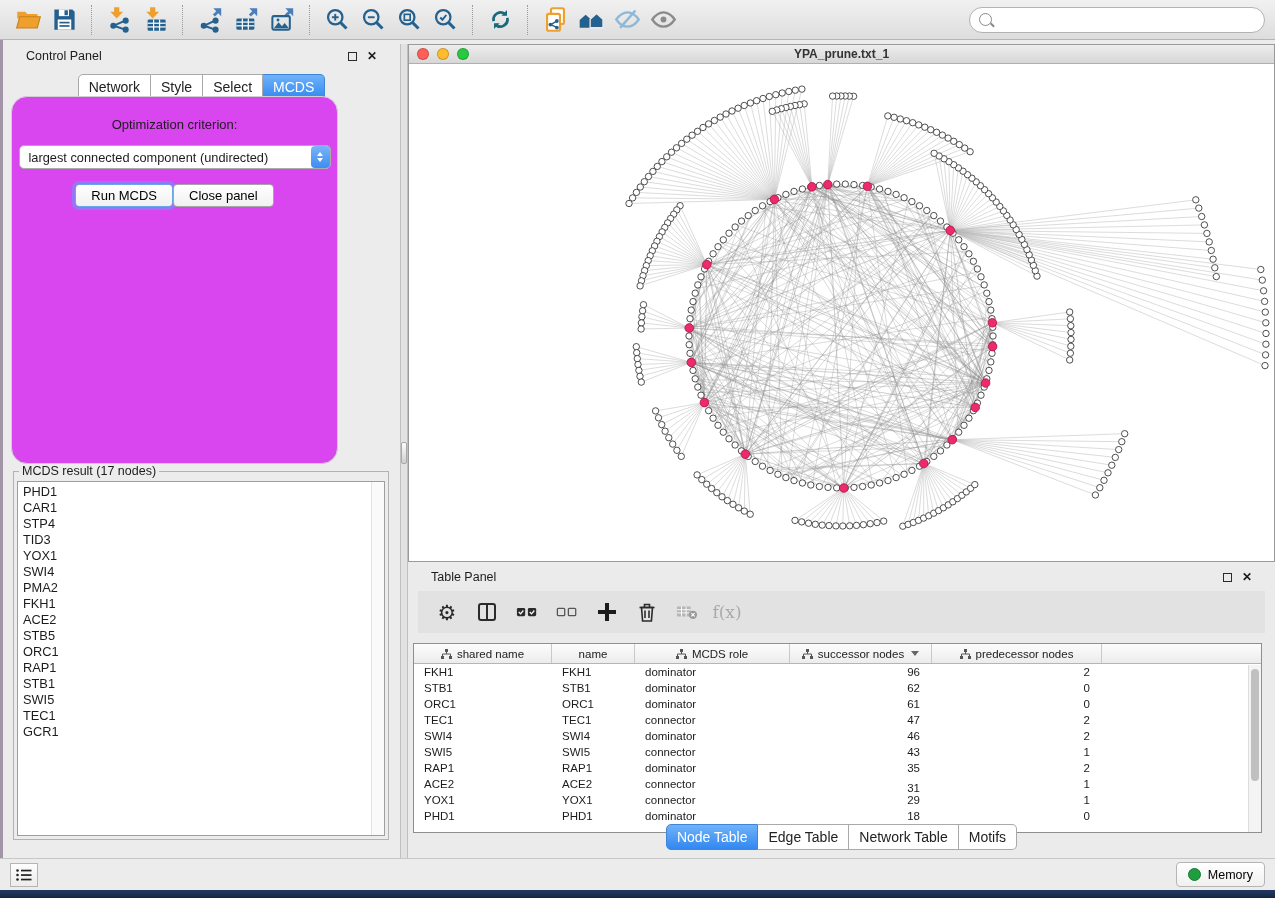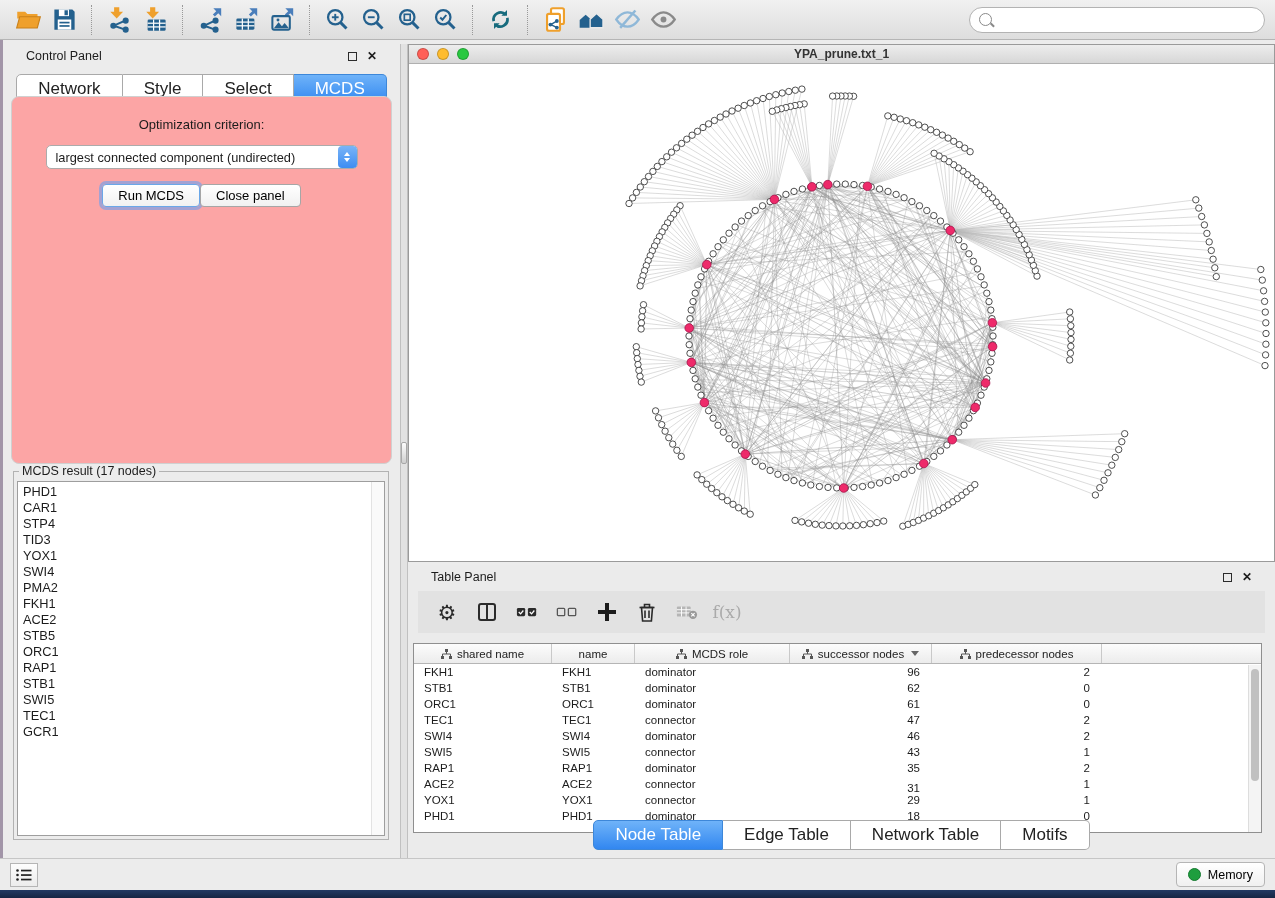--- a/index.html
+++ b/index.html
@@ -27,28 +27,28 @@
   .left-strip { position:absolute; left:0; top:40px; width:3px; height:850px; background:#a295a8; }
   .wallpaper { position:absolute; left:0; top:890px; width:1275px; height:8px;
     background:linear-gradient(#223a63,#152643); }
   
   .control-panel { position:absolute; left:3px; top:44px; width:397px; height:814px; }
   .panel-head { height:24px; display:flex; align-items:center; padding:0 23px; font-size:12.5px; }
   .win-controls { margin-left:auto; display:flex; align-items:center; gap:10px; }
   .float-btn { width:9px; height:9px; border:1.5px solid #2b2b2b; background:transparent; padding:0; }
   .close-btn { border:none; background:transparent; padding:0; font-size:12px; font-weight:bold; color:#1c1c1c; line-height:1; }
   .cp-tabs { position:absolute; top:30px; left:0; width:100%; display:flex; justify-content:center; }
-  .tab { font-size:17px; padding:4px 21px; background:#fff; border:1px solid #a9a9a9;
+  .tab { font-size:14px; padding:4px 10px; background:#fff; border:1px solid #a9a9a9;
     border-left:none; color:#222; cursor:default; }
   .tab:first-child { border-left:1px solid #a9a9a9; border-radius:5px 0 0 5px; }
   .tab:last-child { border-radius:0 5px 5px 0; }
   .tab.active { background:linear-gradient(var(--tab-top,#6fb3f9),var(--tab-bottom,#3287f0));
     color:#fff; border-color:#3d87d9; }
-  .cp-sub { position:absolute; top:52px; left:8px; width:381px; height:368px;
-    background:#fca5a5; border:1px solid #d0d0d0; border-radius:8px; }
+  .cp-sub { position:absolute; top:52px; left:8px; width:327px; height:368px;
+    background:#d946ef; border:1px solid #d0d0d0; border-radius:16px; }
   .opt-label { text-align:center; margin-top:20px; font-size:13px; }
   .dropdown { margin:13px auto 0; width:312px; height:24px; background:#fff;
     border:1px solid #ababab; border-radius:5px; display:flex; align-items:center; position:relative; }
   .dropdown .dd-text { flex:1; font-size:12.8px; padding-left:9px; white-space:nowrap; }
   .dd-stepper { width:19px; height:22px; margin-right:0; border-radius:4px;
     background:linear-gradient(#7ab4f7,#3d8df2); display:flex; flex-direction:column;
     align-items:center; justify-content:center; gap:2px; }
   .dd-stepper i { width:0; height:0; border-left:3.5px solid transparent; border-right:3.5px solid transparent; }
   .dd-up { border-bottom:4.5px solid #fff; }
   .dd-down { border-top:4.5px solid #fff; }

